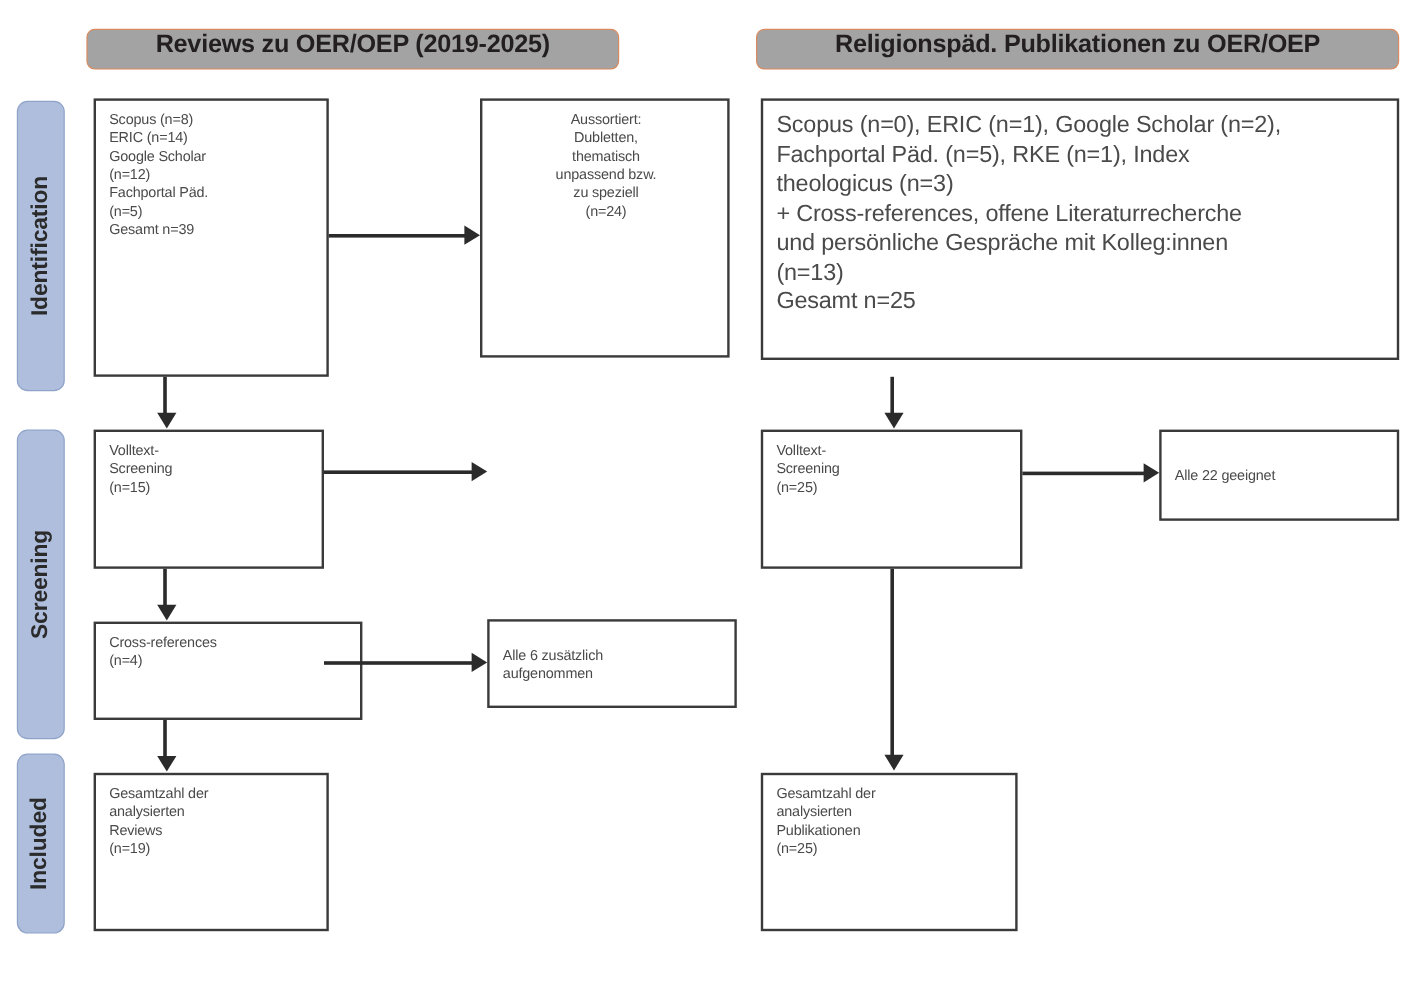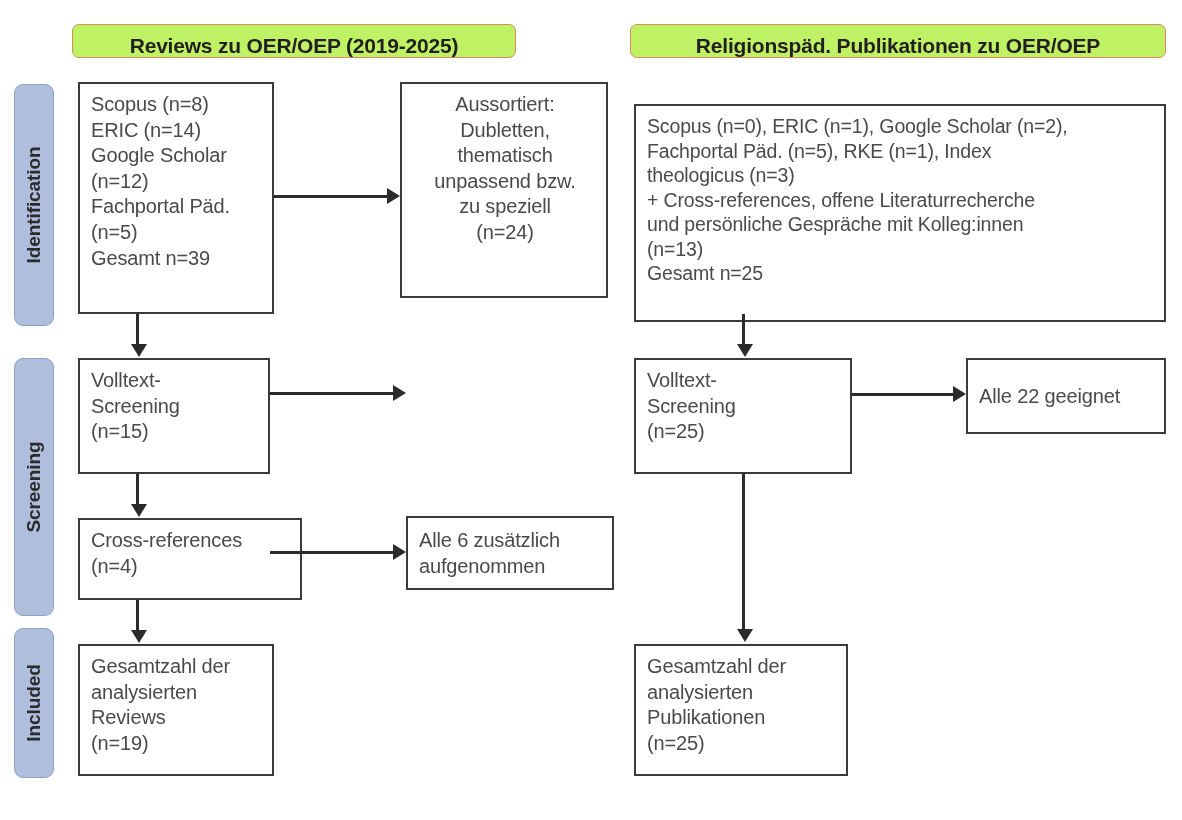--- a/index.html
+++ b/index.html
@@ -16,29 +16,29 @@
     width: 1182px;
     height: 820px;
     background: #ffffff;
     overflow: hidden;
   }
 
   
   .col-header {
     position: absolute;
     box-sizing: border-box;
-    background: #bef264;
+    background: #a3a3a3;
     border: 1px solid #D98A5E;
     border-radius: 7px;
     color: #231f20;
     font-size: 21px;
     font-weight: bold;
     letter-spacing: -0.2px;
     display: flex;
-    align-items: flex-end;
+    align-items: flex-start;
     justify-content: center;
     text-align: center;
     line-height: 1.1;
   }
 
   
   .stage-pill {
     position: absolute;
     box-sizing: border-box;
     background: #AEBEDC;
@@ -57,21 +57,21 @@
     letter-spacing: -0.1px;
   }
 
   
   .box {
     position: absolute;
     box-sizing: border-box;
     background: #ffffff;
     border: 2.5px solid #3a3a3a;
     color: #4a4a4a;
-    font-size: 20px;
+    font-size: 12px;
     line-height: 1.28;
     padding: 8px 9px 6px 11px;
     white-space: pre-line;
     letter-spacing: -0.15px;
     overflow: hidden;
   }
   .box.dense {
     font-size: 19.5px;
     line-height: 1.26;
   }
@@ -175,21 +175,21 @@
   <div class="arrow-right" style="left:393px; top:544px;"></div>
 
   <div class="vline" style="left:136px; top:600px; height:33px;"></div>
   <div class="arrow-down" style="left:131px; top:630px;"></div>
 
   <div class="box" style="left:78px; top:644px; width:196px; height:132px;">Gesamtzahl der
 analysierten
 Reviews
 (n=19)</div>
 
-  <div class="box dense" style="left:634px; top:82px; width:532px; height:218px;margin-top:22px;">Scopus (n=0), ERIC (n=1), Google Scholar (n=2),
+  <div class="box dense" style="left:634px; top:82px; width:532px; height:218px;">Scopus (n=0), ERIC (n=1), Google Scholar (n=2),
 Fachportal Päd. (n=5), RKE (n=1), Index
 theologicus (n=3)
 + Cross-references, offene Literaturrecherche
 und persönliche Gespräche mit Kolleg:innen
 (n=13)
 Gesamt n=25</div>
 
   <div class="vline" style="left:742px; top:314px; height:33px;"></div>
   <div class="arrow-down" style="left:737px; top:344px;"></div>
 

